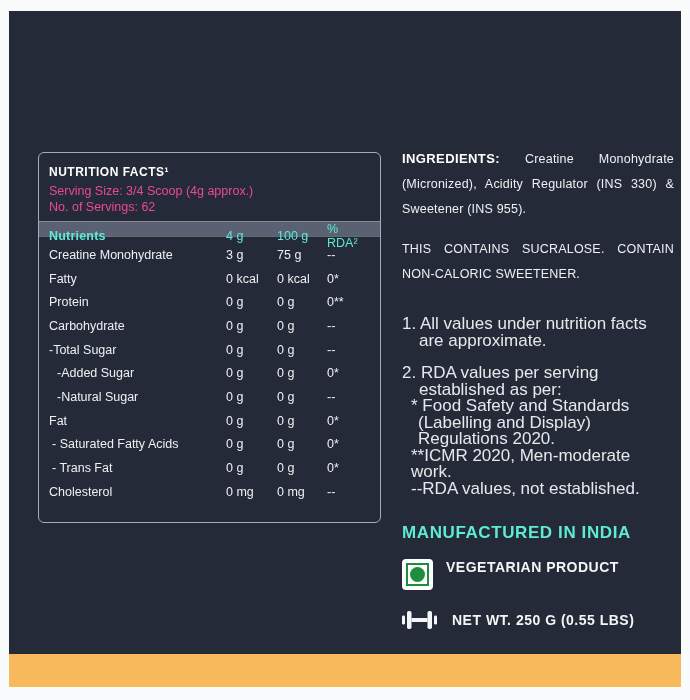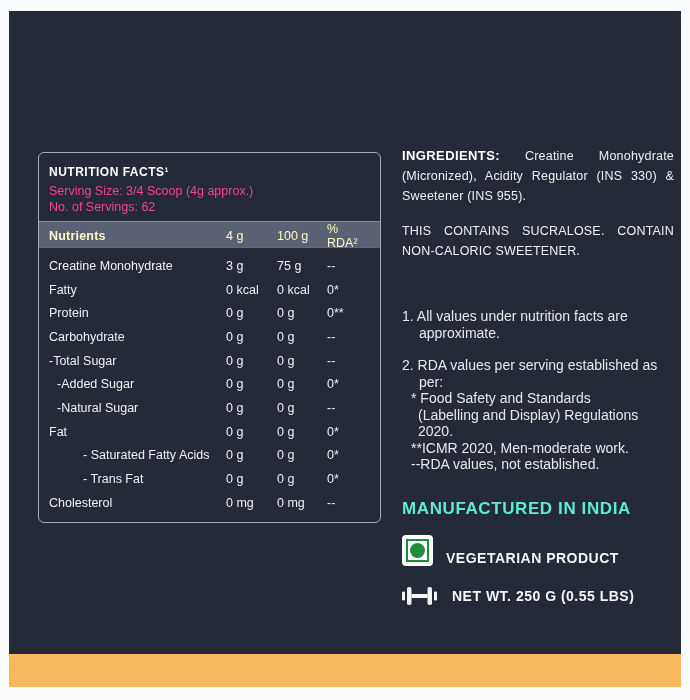--- a/index.html
+++ b/index.html
@@ -29,73 +29,73 @@
     overflow: hidden;
     color: #eef0f3;
   }
   .nf-head { padding: 12px 10px 0 10px; }
   .nf-title { font-size: 12px; font-weight: bold; letter-spacing: .5px; color: #ffffff; }
   .nf-sub { font-size: 12.5px; margin-top: 5px; color: #ec4899; }
   .nf-sub + .nf-sub { margin-top: 2px; }
 
   .nf-bar {
     margin-top: 8px;
-    height: 25px;
+    height: 14px;
     display: grid;
     grid-template-columns: 177px 51px 50px 1fr;
     align-items: center;
     padding: 0 10px;
-    color: #fef9c3;
+    color: #5eead4;
     font-size: 12.5px;
     box-shadow: 0 -1px 0 rgba(255,255,255,.45), 0 1px 0 rgba(255,255,255,.3);
   }
   .nf-bar .c1 { font-weight: bold; letter-spacing: .2px; }
 
   .nf-rows { padding: 7px 10px 0 10px; }
   .nf-row {
     height: 23.7px;
     display: grid;
     grid-template-columns: 177px 51px 50px 1fr;
     align-items: center;
     font-size: 12.5px;
   }
   .nf-row.ind1 .name { padding-left: 8px; }
-  .nf-row.ind2 .name { padding-left: 3px; margin-left: 31px; }
+  .nf-row.ind2 .name { padding-left: 3px; }
 
   
   .right-col {
     position: absolute;
     left: 393px; top: 135px;
     width: 272px;
     color: #eef0f3;
   }
   .para {
     font-size: 12.5px;
-    line-height: 20px;
+    line-height: 25px;
     text-align: justify;
     letter-spacing: .2px;
   }
   .para .ing-label { font-weight: bold; font-size: 13px; letter-spacing: .4px; color: #ffffff; }
   .para-warning { margin-top: 15px; }
 
-  .notes { margin-top: 47px; font-size: 14px; line-height: 16.5px; color: #e6e9ec; }
+  .notes { margin-top: 29px; font-size: 17px; line-height: 16.5px; color: #e6e9ec; }
   .note-main { padding-left: 17px; text-indent: -17px; }
   .note-gap { margin-top: 16px; }
   .note-sub { margin-left: 9px; }
   .note-sub2 { margin-left: 16px; }
 
   .mfg {
     margin-top: 26px;
     font-size: 17px;
     font-weight: bold;
     letter-spacing: .6px;
     color: #5eead4;
   }
 
-  .veg-row { margin-top: 16px; display: flex; align-items: flex-end; gap: 13px; }
+  .veg-row { margin-top: 16px; display: flex; align-items: flex-start; gap: 13px; }
   .veg-mark {
     width: 31px; height: 31px;
     background: #ffffff;
     border-radius: 4px;
     display: flex; align-items: center; justify-content: center;
     flex: 0 0 auto;
   }
   .veg-inner {
     width: 23px; height: 23px;
     border: 2px solid #1e8e3e;

